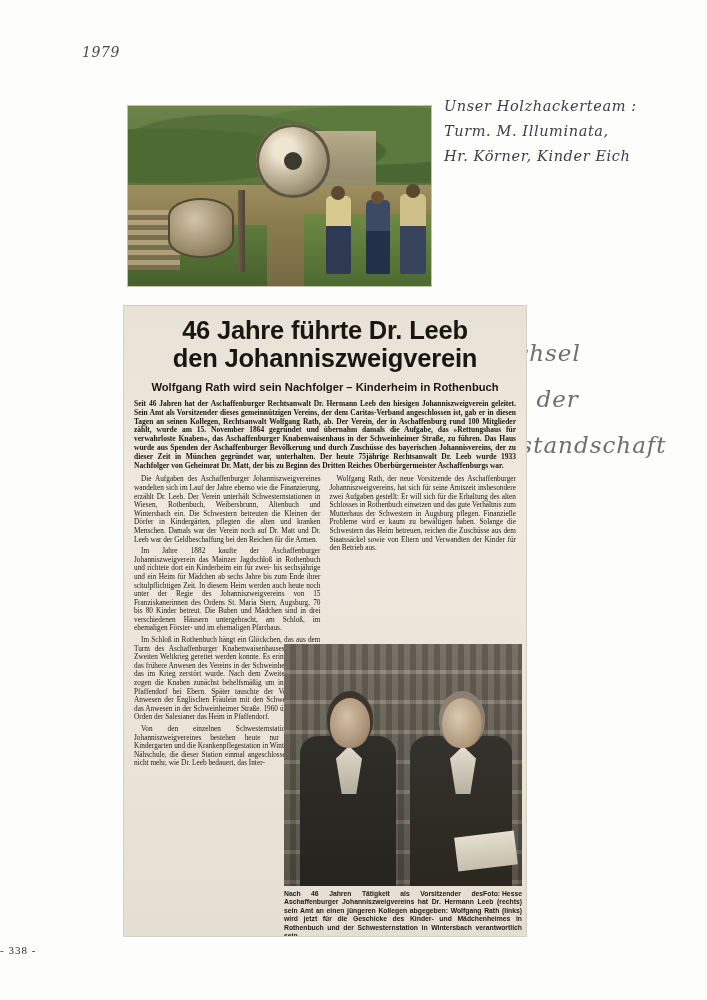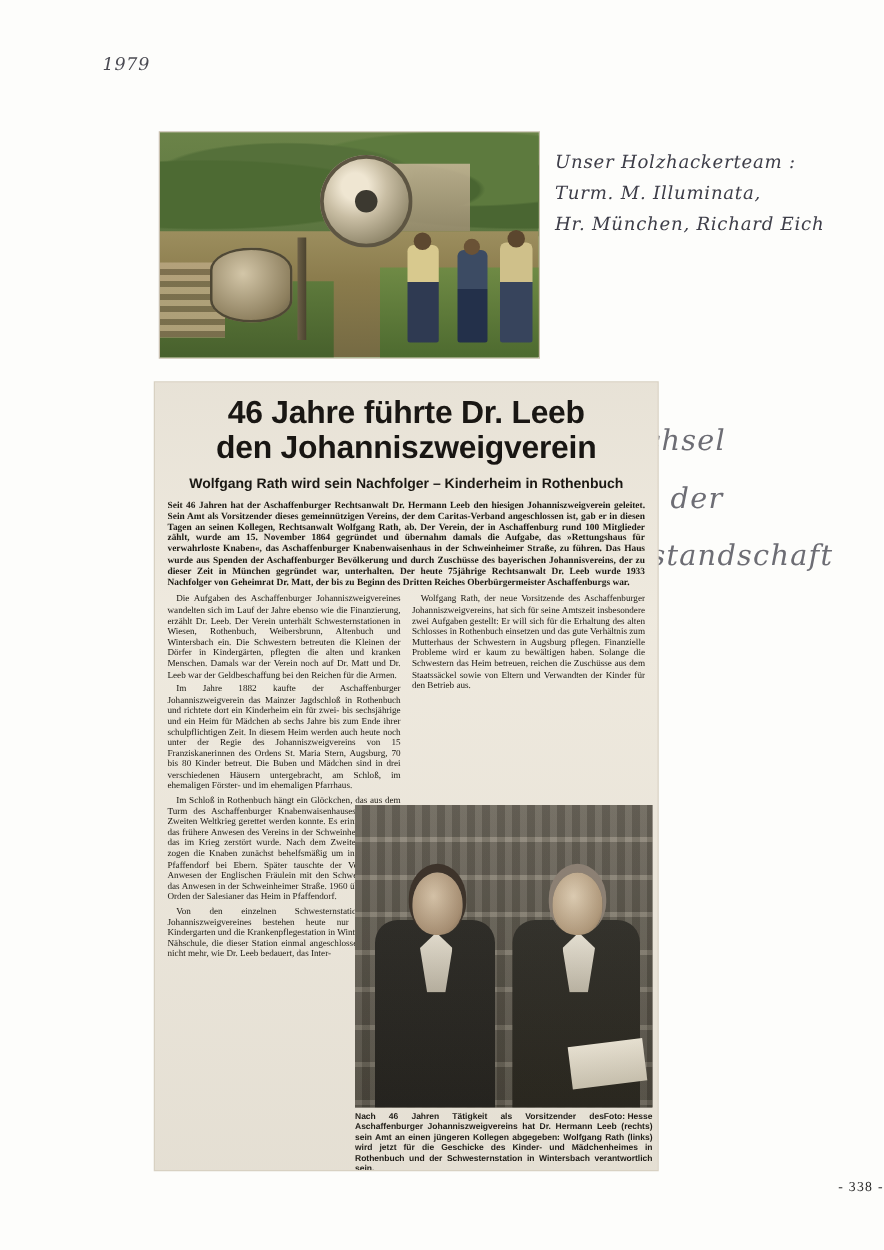--- a/index.html
+++ b/index.html
@@ -30,21 +30,21 @@
     letter-spacing: 0.6px;
   }
   #year-label {
     position: absolute;
     left: 82px; top: 44px;
     font-size: 14px;
     color: #4a4a52;
   }
   #caption-hand {
     position: absolute;
-    left: 444px; top: 118px;
+    left: 444px; top: 94px;
     width: 250px;
     font-size: 14.5px;
     line-height: 25px;
     color: #3d3d48;
   }
   #caption-hand div { white-space: nowrap; }
 
   #wechsel {
     position: absolute;
     left: 478px; top: 330px;
@@ -271,21 +271,21 @@
     color: #14120e;
     text-align: justify;
     padding-top: 2px;
   }
   .photo-caption .credit { float: right; }
 
   
   #page-number {
     position: absolute;
     left: 0; right: 0; top: 944px;
-    text-align: right;
+    text-align: left;
     font-family: "Liberation Serif", serif;
     font-size: 11px;
     color: #2a2a2a;
     letter-spacing: 1px;
   }
 </style>
 </head>
 <body>
 
 <div class="page">
@@ -307,21 +307,21 @@
     <div class="p1head"></div>
     <div class="person p2"></div>
     <div class="p2head"></div>
     <div class="person p3"></div>
     <div class="p3head"></div>
   </div>
 
   <div id="caption-hand" class="hand">
     <div>Unser Holzhackerteam :</div>
     <div>Turm. M. Illuminata,</div>
-    <div>Hr. München, Richard Eich</div>
+    <div>Hr. Körner, Kinder Eich</div>
   </div>
 
   <div id="date-stamp">
     <div>17.10.</div>
     <div>1979</div>
   </div>
 
   <div id="wechsel">
     <div class="l1">Wechsel</div>
     <div class="l2">in der</div>

